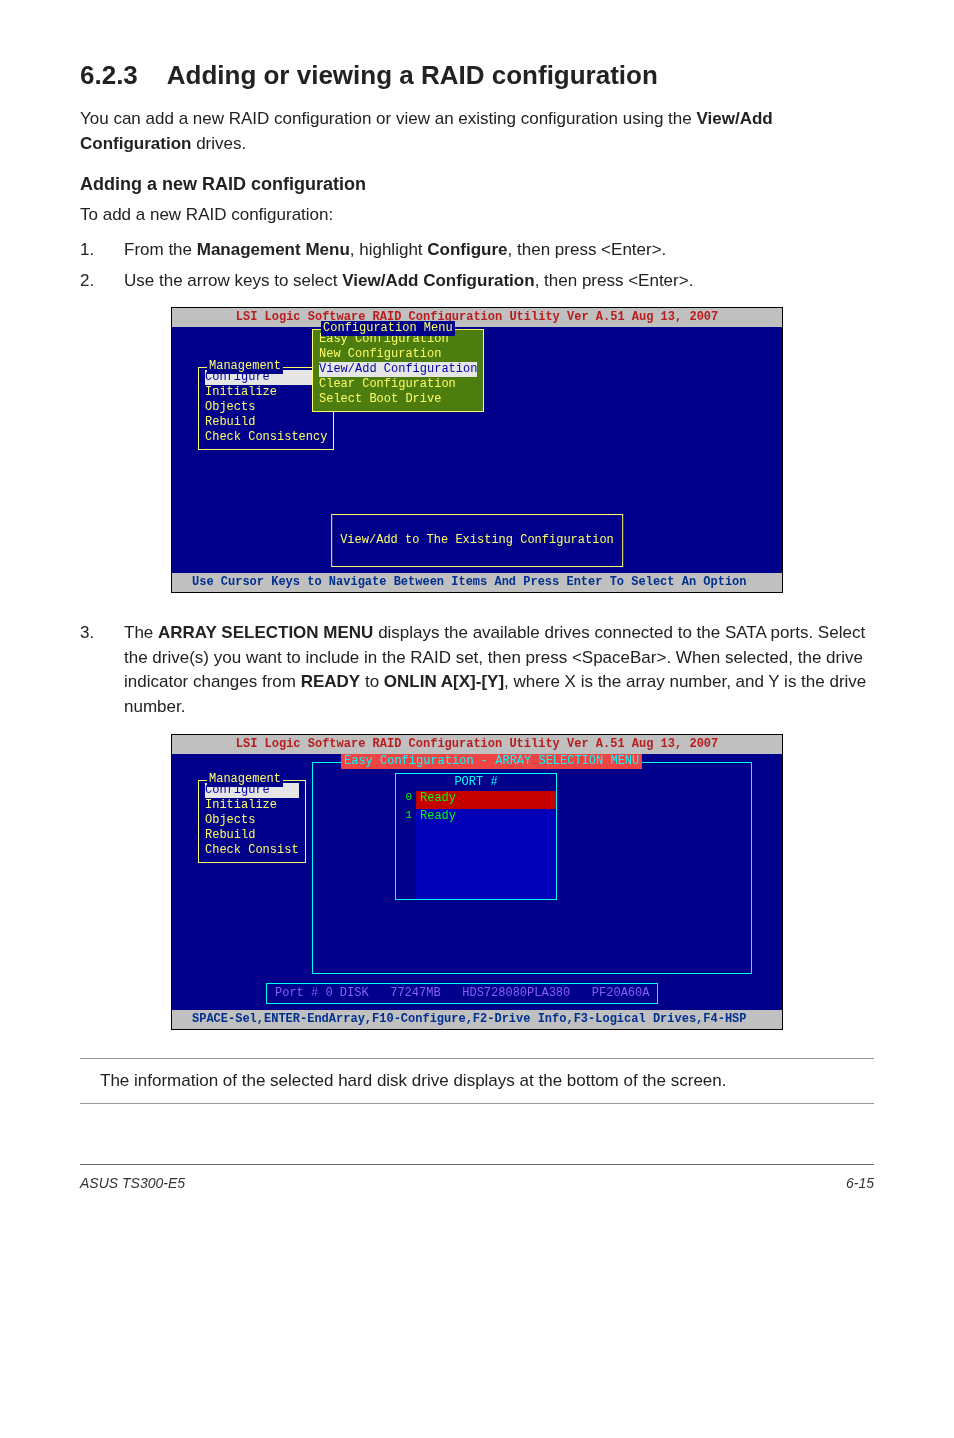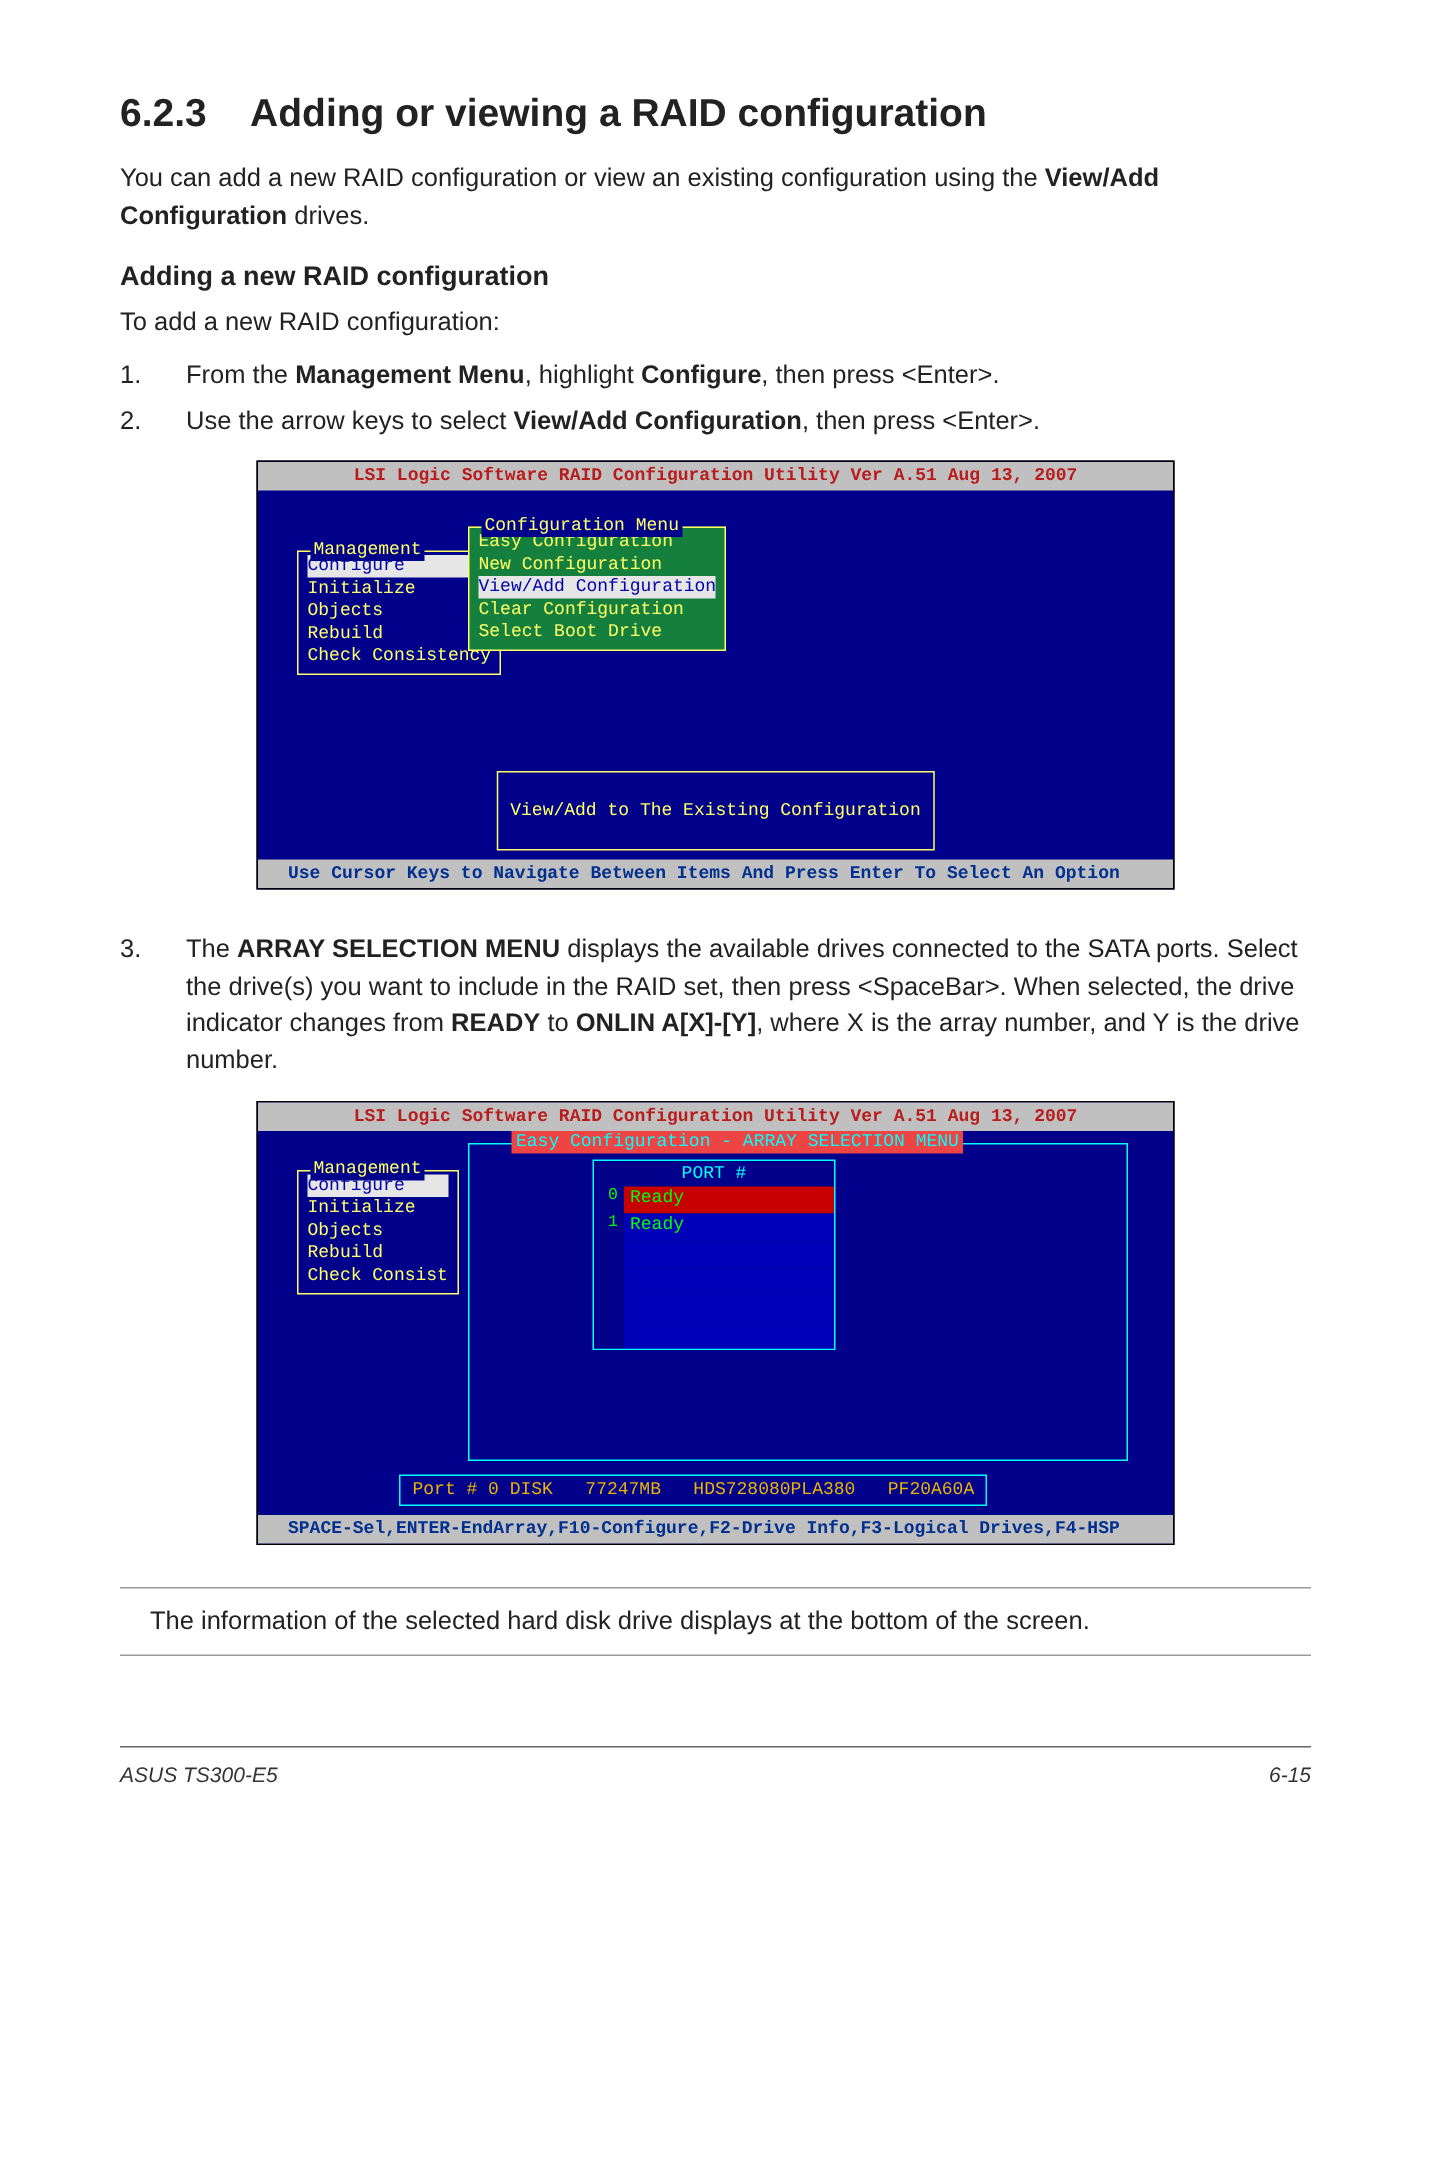--- a/index.html
+++ b/index.html
@@ -86,24 +86,24 @@
     padding: 0 2px;
     color: #ffff66;
     text-align: center;
   }
   .mgmt-item { color: #ffff66; white-space: pre; }
   .mgmt-item.sel { background: #e6e6e6; color: #0000aa; }
   
   .cfg-box {
     position: absolute;
     left: 140px;
-    top: 24px;
+    top: 2px;
     border: 1px solid #ffff66;
     padding: 2px 6px 4px 6px;
-    background: #15803d;
+    background: #4d7c0f;
     z-index: 2;
   }
   .cfg-label {
     position: absolute;
     top: -9px;
     left: 8px;
     background: #00008b;
     padding: 0 2px;
     color: #ffff66;
   }
@@ -174,21 +174,21 @@
     color: #00ff00;
     background: #0000b8;
   }
   .port-row.sel .state { background: #c60000; color:#00ff00; }
   .disk-info-box {
     position: absolute;
     left: 94px;
     bottom: 6px;
     border: 1px solid #00ffff;
     padding: 2px 8px;
-    color: #eab308;
+    color: #8b5cf6;
     white-space: pre;
   }
   
   .note-row {
     display: flex;
     align-items: center;
     gap: 20px;
     border-top: 1px solid #999;
     border-bottom: 1px solid #999;
     padding: 10px 0;

